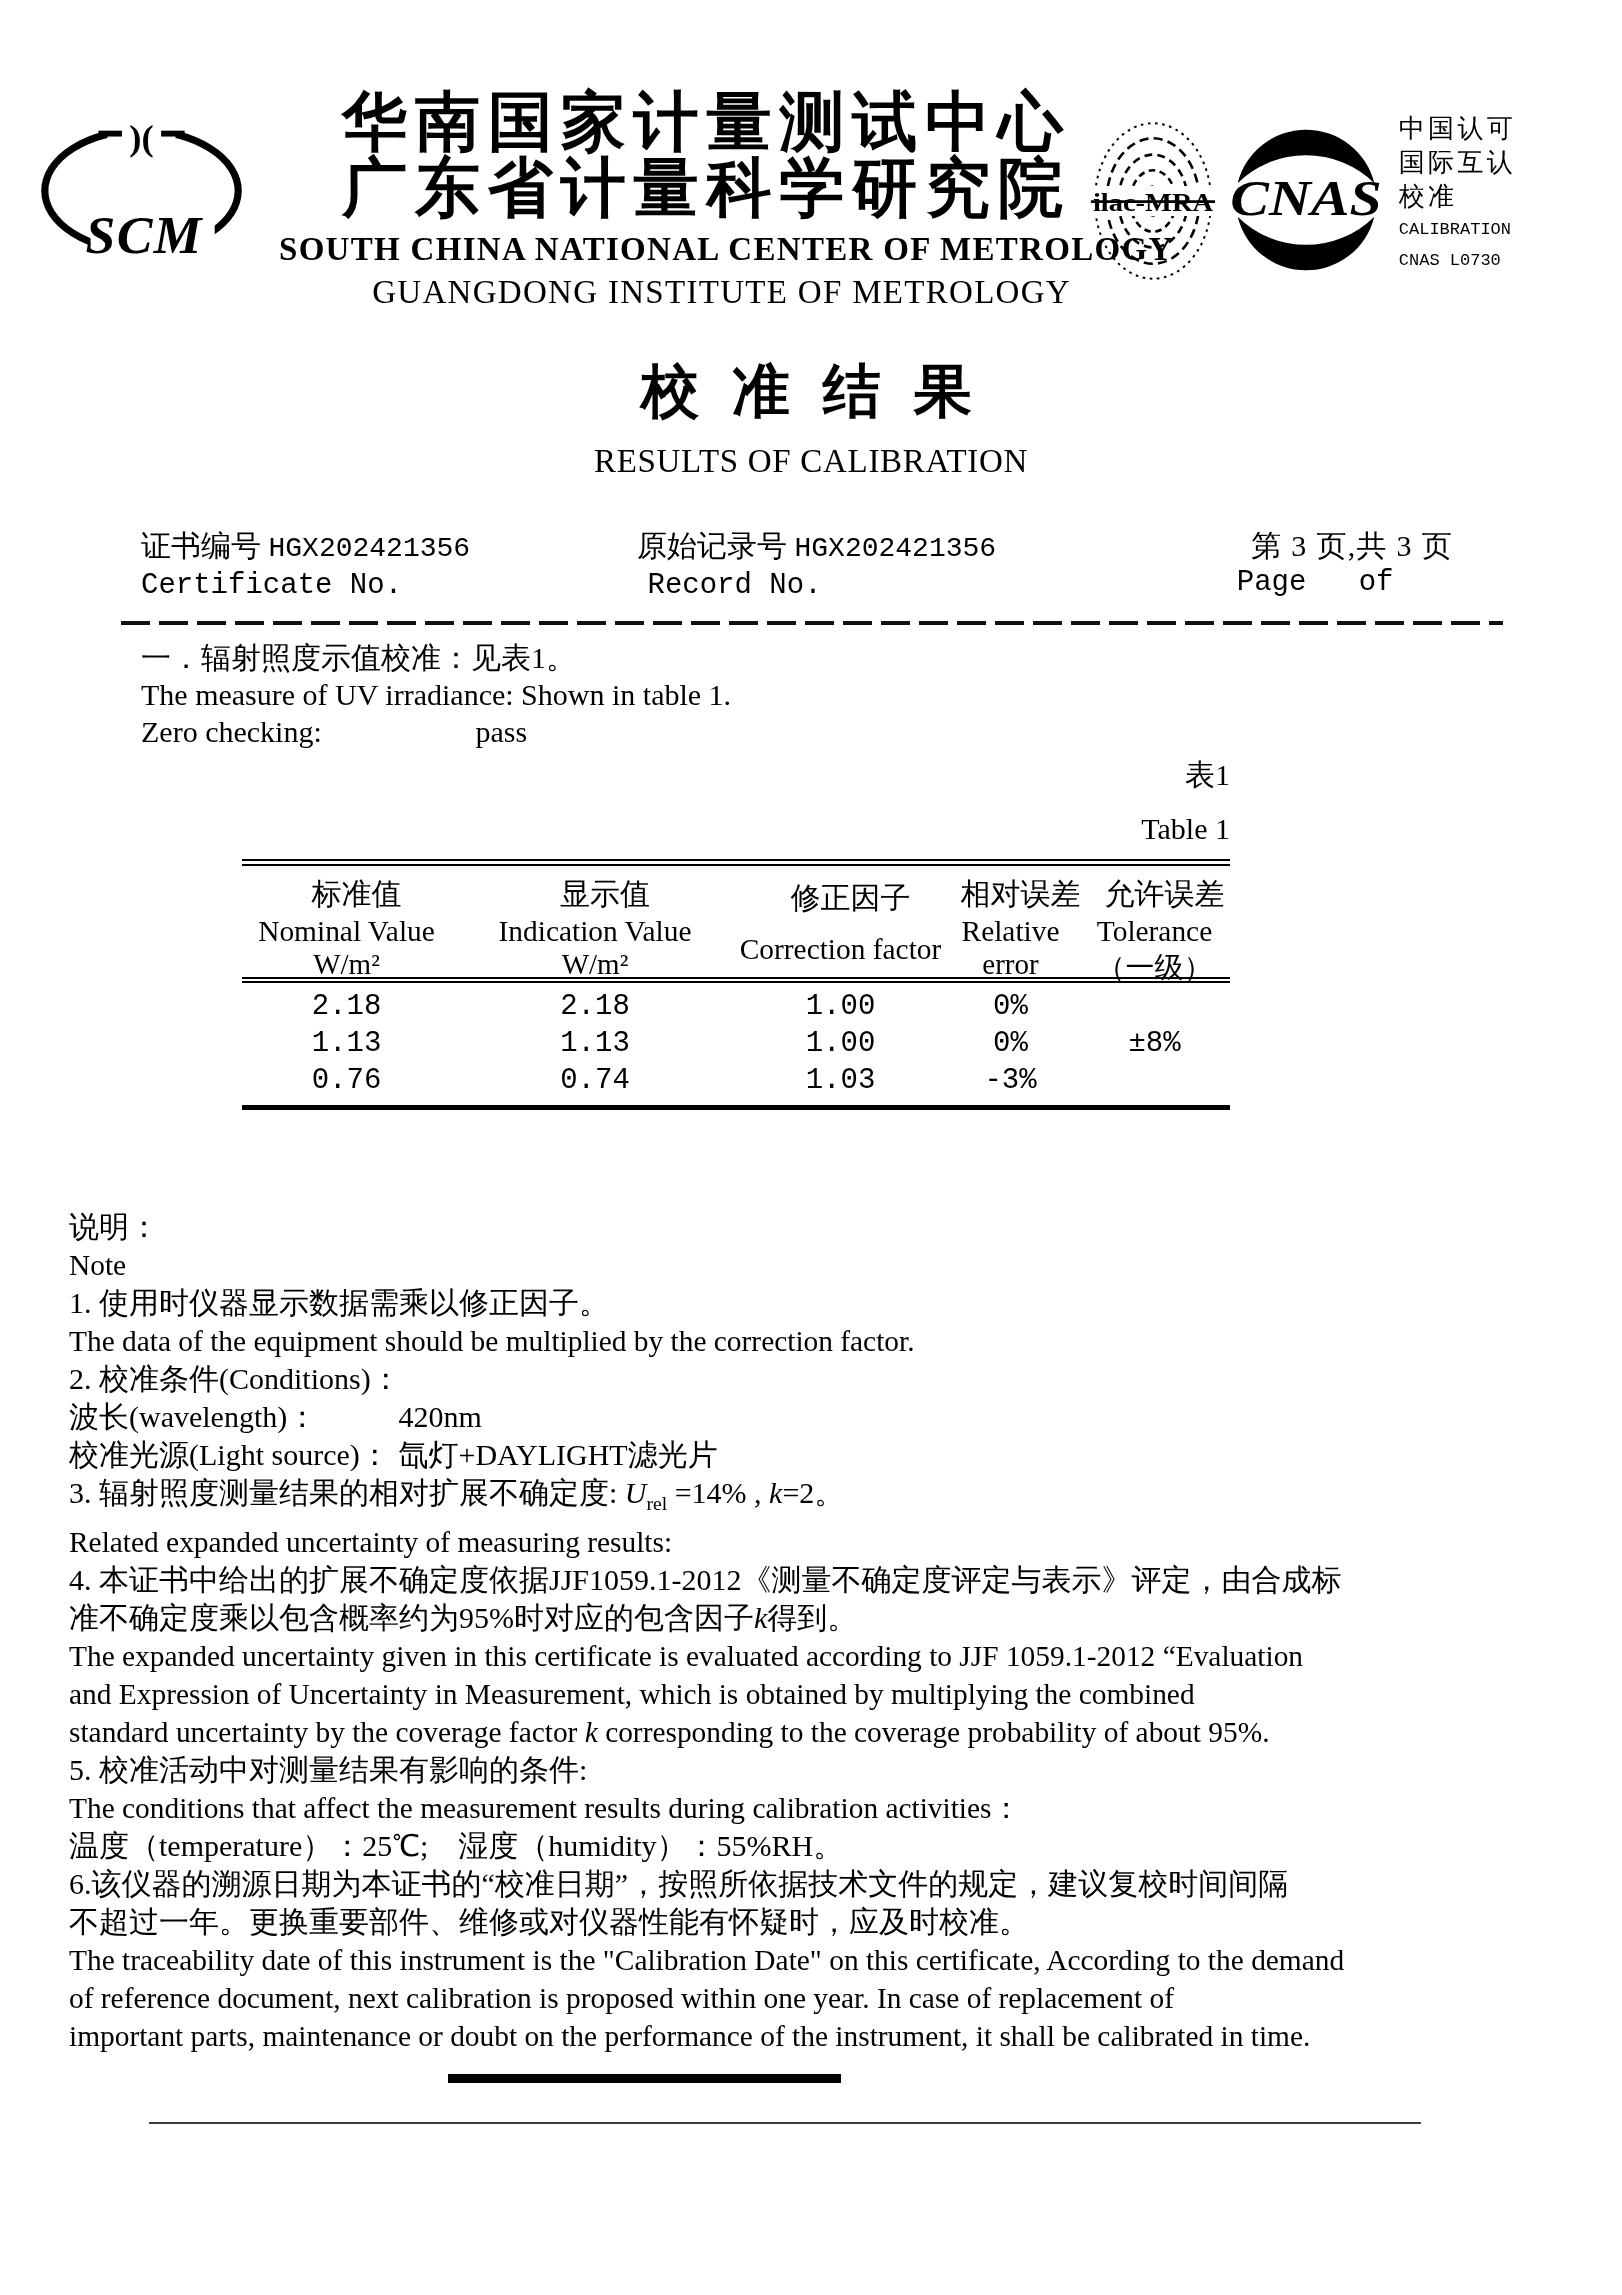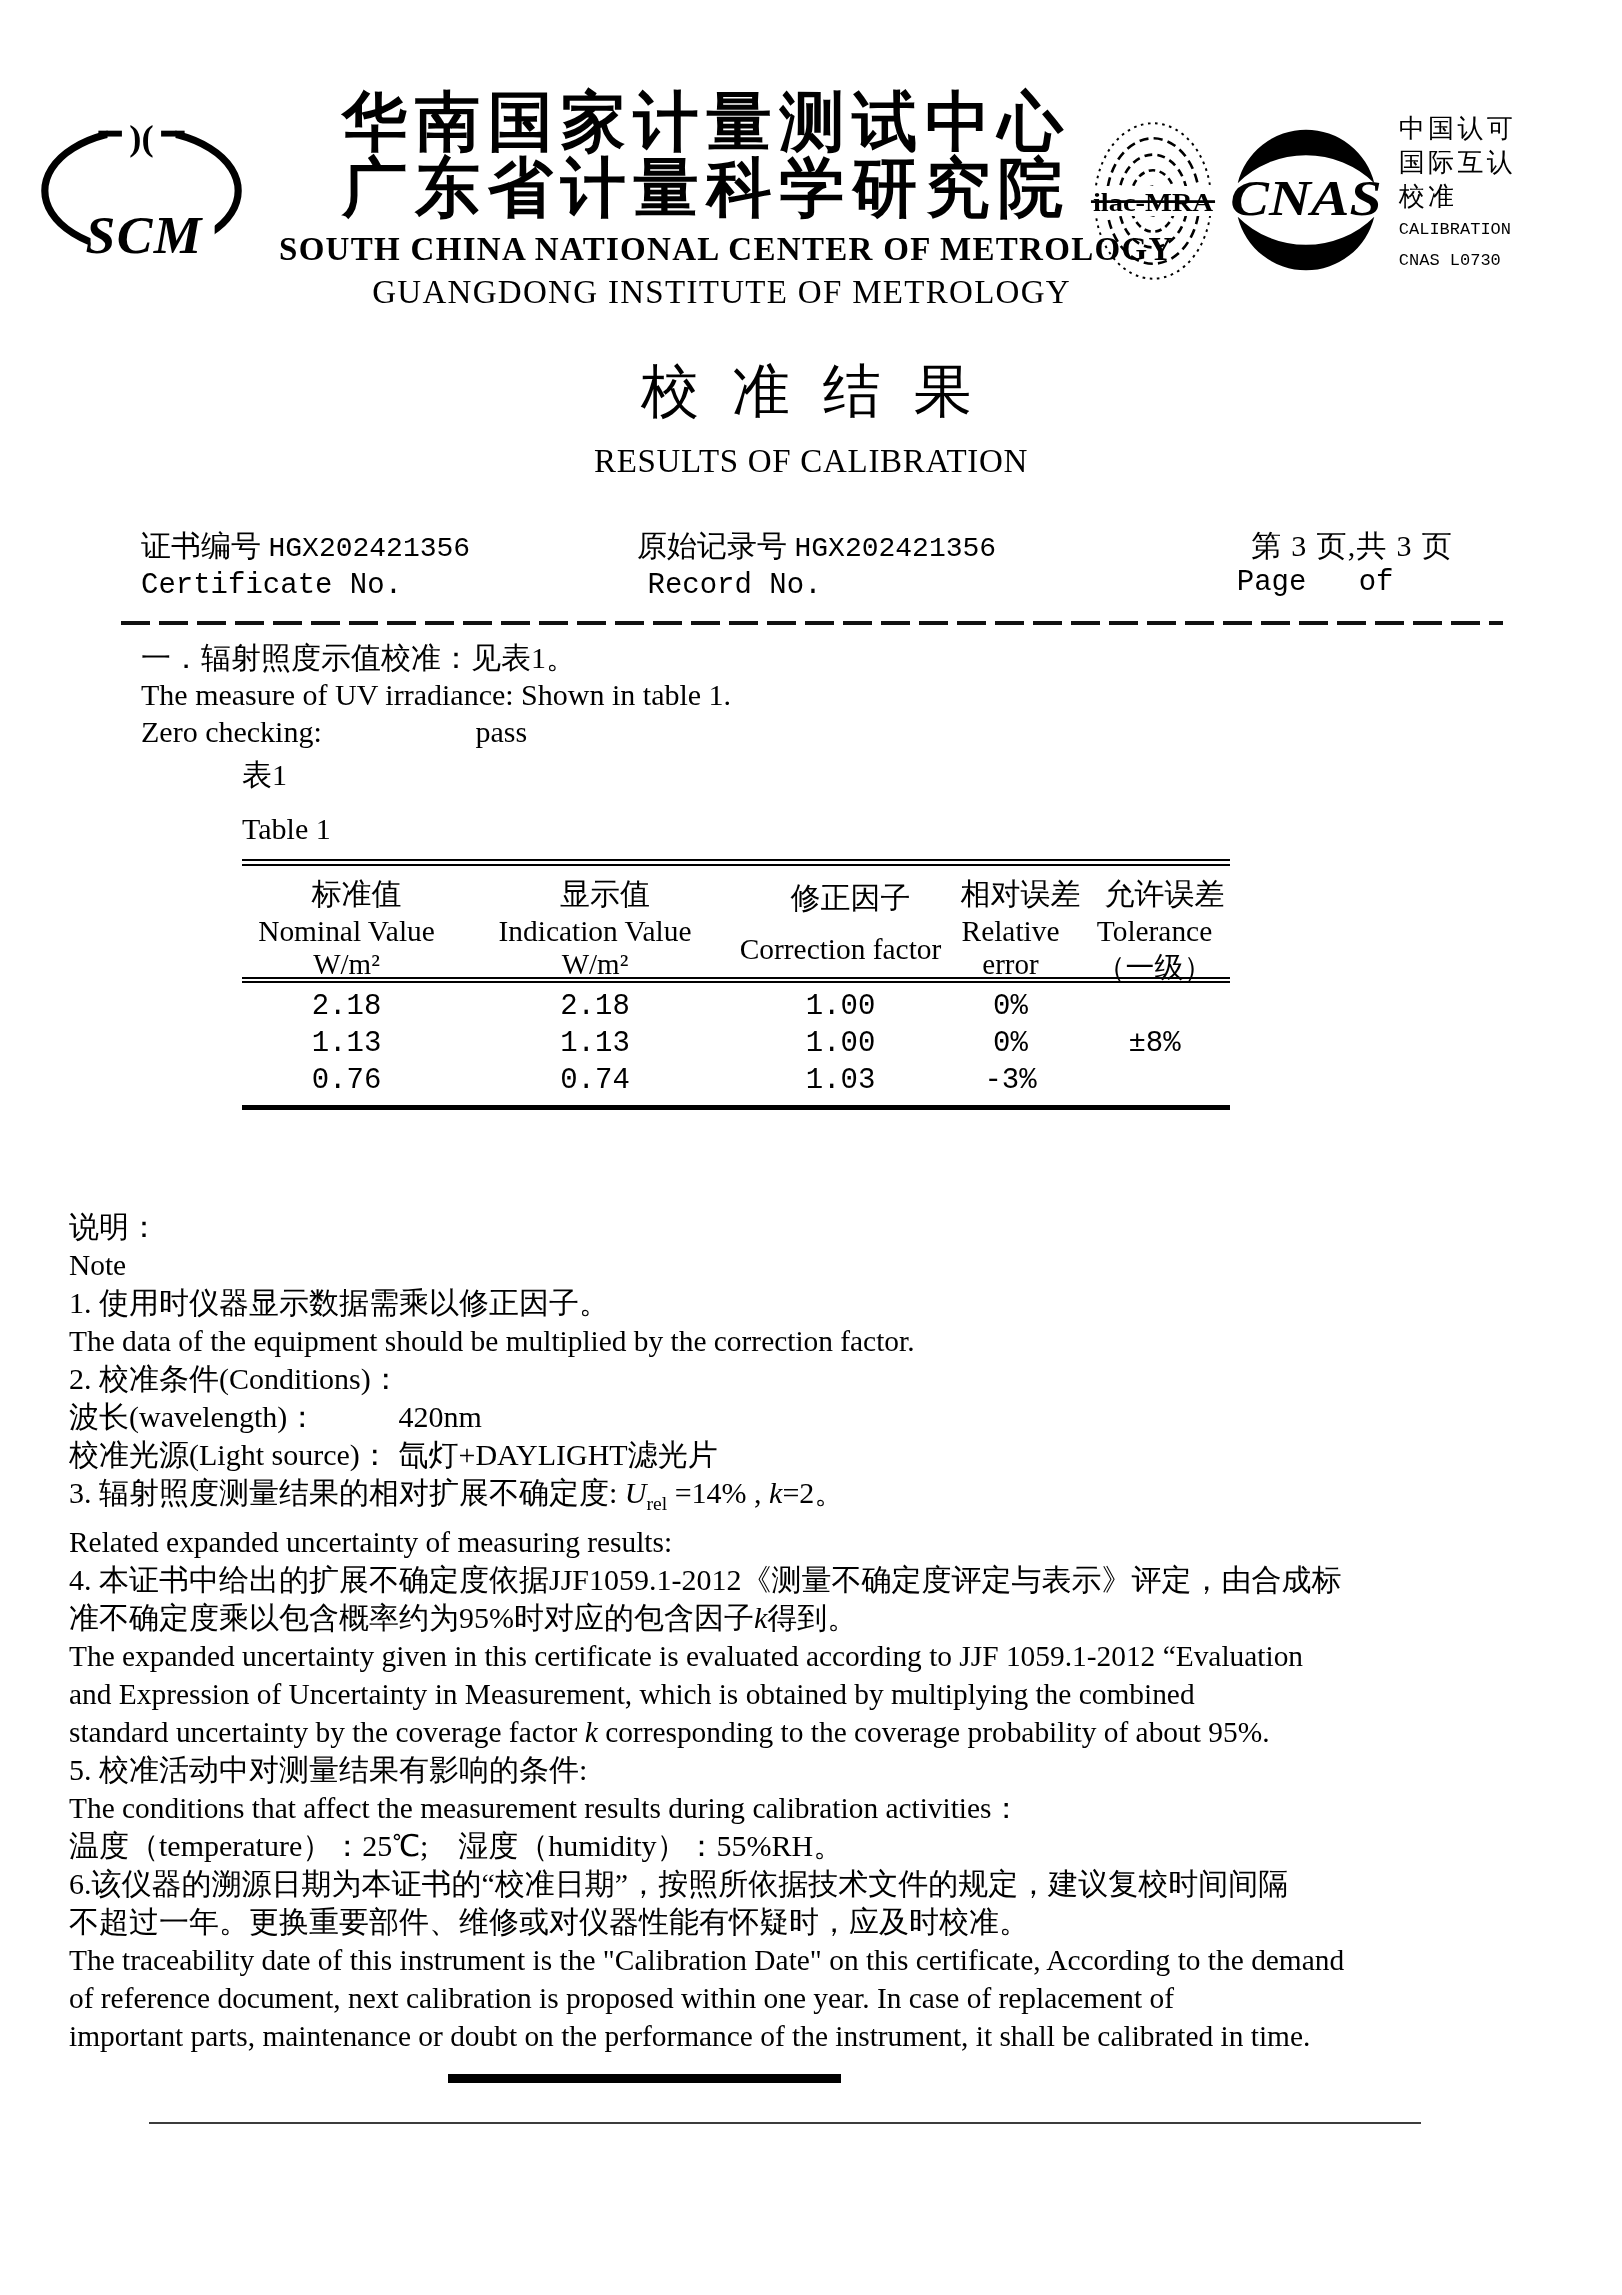--- a/index.html
+++ b/index.html
@@ -21,21 +21,21 @@
   .org-en1{font-size:33px;font-weight:700;letter-spacing:1.3px;margin-top:9.2px;white-space:nowrap;}
   .org-en2{font-size:33px;font-weight:400;letter-spacing:1.3px;margin-top:6.5px;white-space:nowrap;}
   .ilac-logo{flex:0 0 auto;margin-left:18.3px;margin-top:33px;}
   .cnas-logo{flex:0 0 auto;margin-left:11.8px;margin-top:39px;}
   .accred{flex:0 0 auto;margin-left:15.7px;margin-top:27.5px;}
   .accred-cn{font-size:26px;letter-spacing:3.3px;line-height:34px;}
   .accred-en{font-size:17px;line-height:31px;letter-spacing:0;}
 
   
   .doc-title{margin-top:42px;text-align:center;}
-  .doc-title-cn{font-size:58px;letter-spacing:9.2px;font-weight:400;}
+  .doc-title-cn{font-size:58px;letter-spacing:9.2px;font-weight:700;}
   .doc-title-en{font-size:33px;margin-top:11.8px;letter-spacing:0.7px;}
 
   
   .info-row{display:flex;margin:47px 0 0 141px;}
   .info-col1{width:496px;}
   .info-col2{width:609px;}
   .info-col3{flex:1;}
   .info-line1{font-size:30px;line-height:37px;white-space:nowrap;}
   .info-line2{font-size:29px;line-height:37px;white-space:nowrap;}
   .info-val{font-family:"Liberation Mono", monospace;font-size:28px;}
@@ -44,21 +44,21 @@
 
   .dash-line{margin:17px 0 0 121px;width:1382px;height:3.3px;
     background:repeating-linear-gradient(90deg,#111 0 29px,transparent 29px 38px);}
 
   
   .section1{margin:14.4px 0 0 141px;}
   .s1-line{font-size:30px;line-height:37px;white-space:nowrap;}
   .s1-label{display:inline-block;width:327px;}
 
   
-  .tbl-caption{margin-left:242px;width:988px;text-align:left;}
+  .tbl-caption{margin-left:242px;width:988px;text-align:right;}
   .tbl-caption-cn{font-size:30px;margin-top:5.2px;}
   .tbl-caption-en{font-size:30px;margin-top:15.7px;}
   table.cal{border-collapse:collapse;table-layout:fixed;width:988px;margin:13px 0 0 242px;
     border-top:7.2px double #000;border-bottom:5.9px solid #000;}
   table.cal th{font-weight:400;vertical-align:top;padding:0;
     border-bottom:6.5px double #000;}
   .th-wrap{display:flex;flex-direction:column;justify-content:space-between;align-items:center;
     height:97px;padding:7.9px 0 6.5px;}
   .th-wrap.two{justify-content:center;gap:14.4px;}
   .th-cn{font-size:30px;white-space:nowrap;margin-left:20px;}

